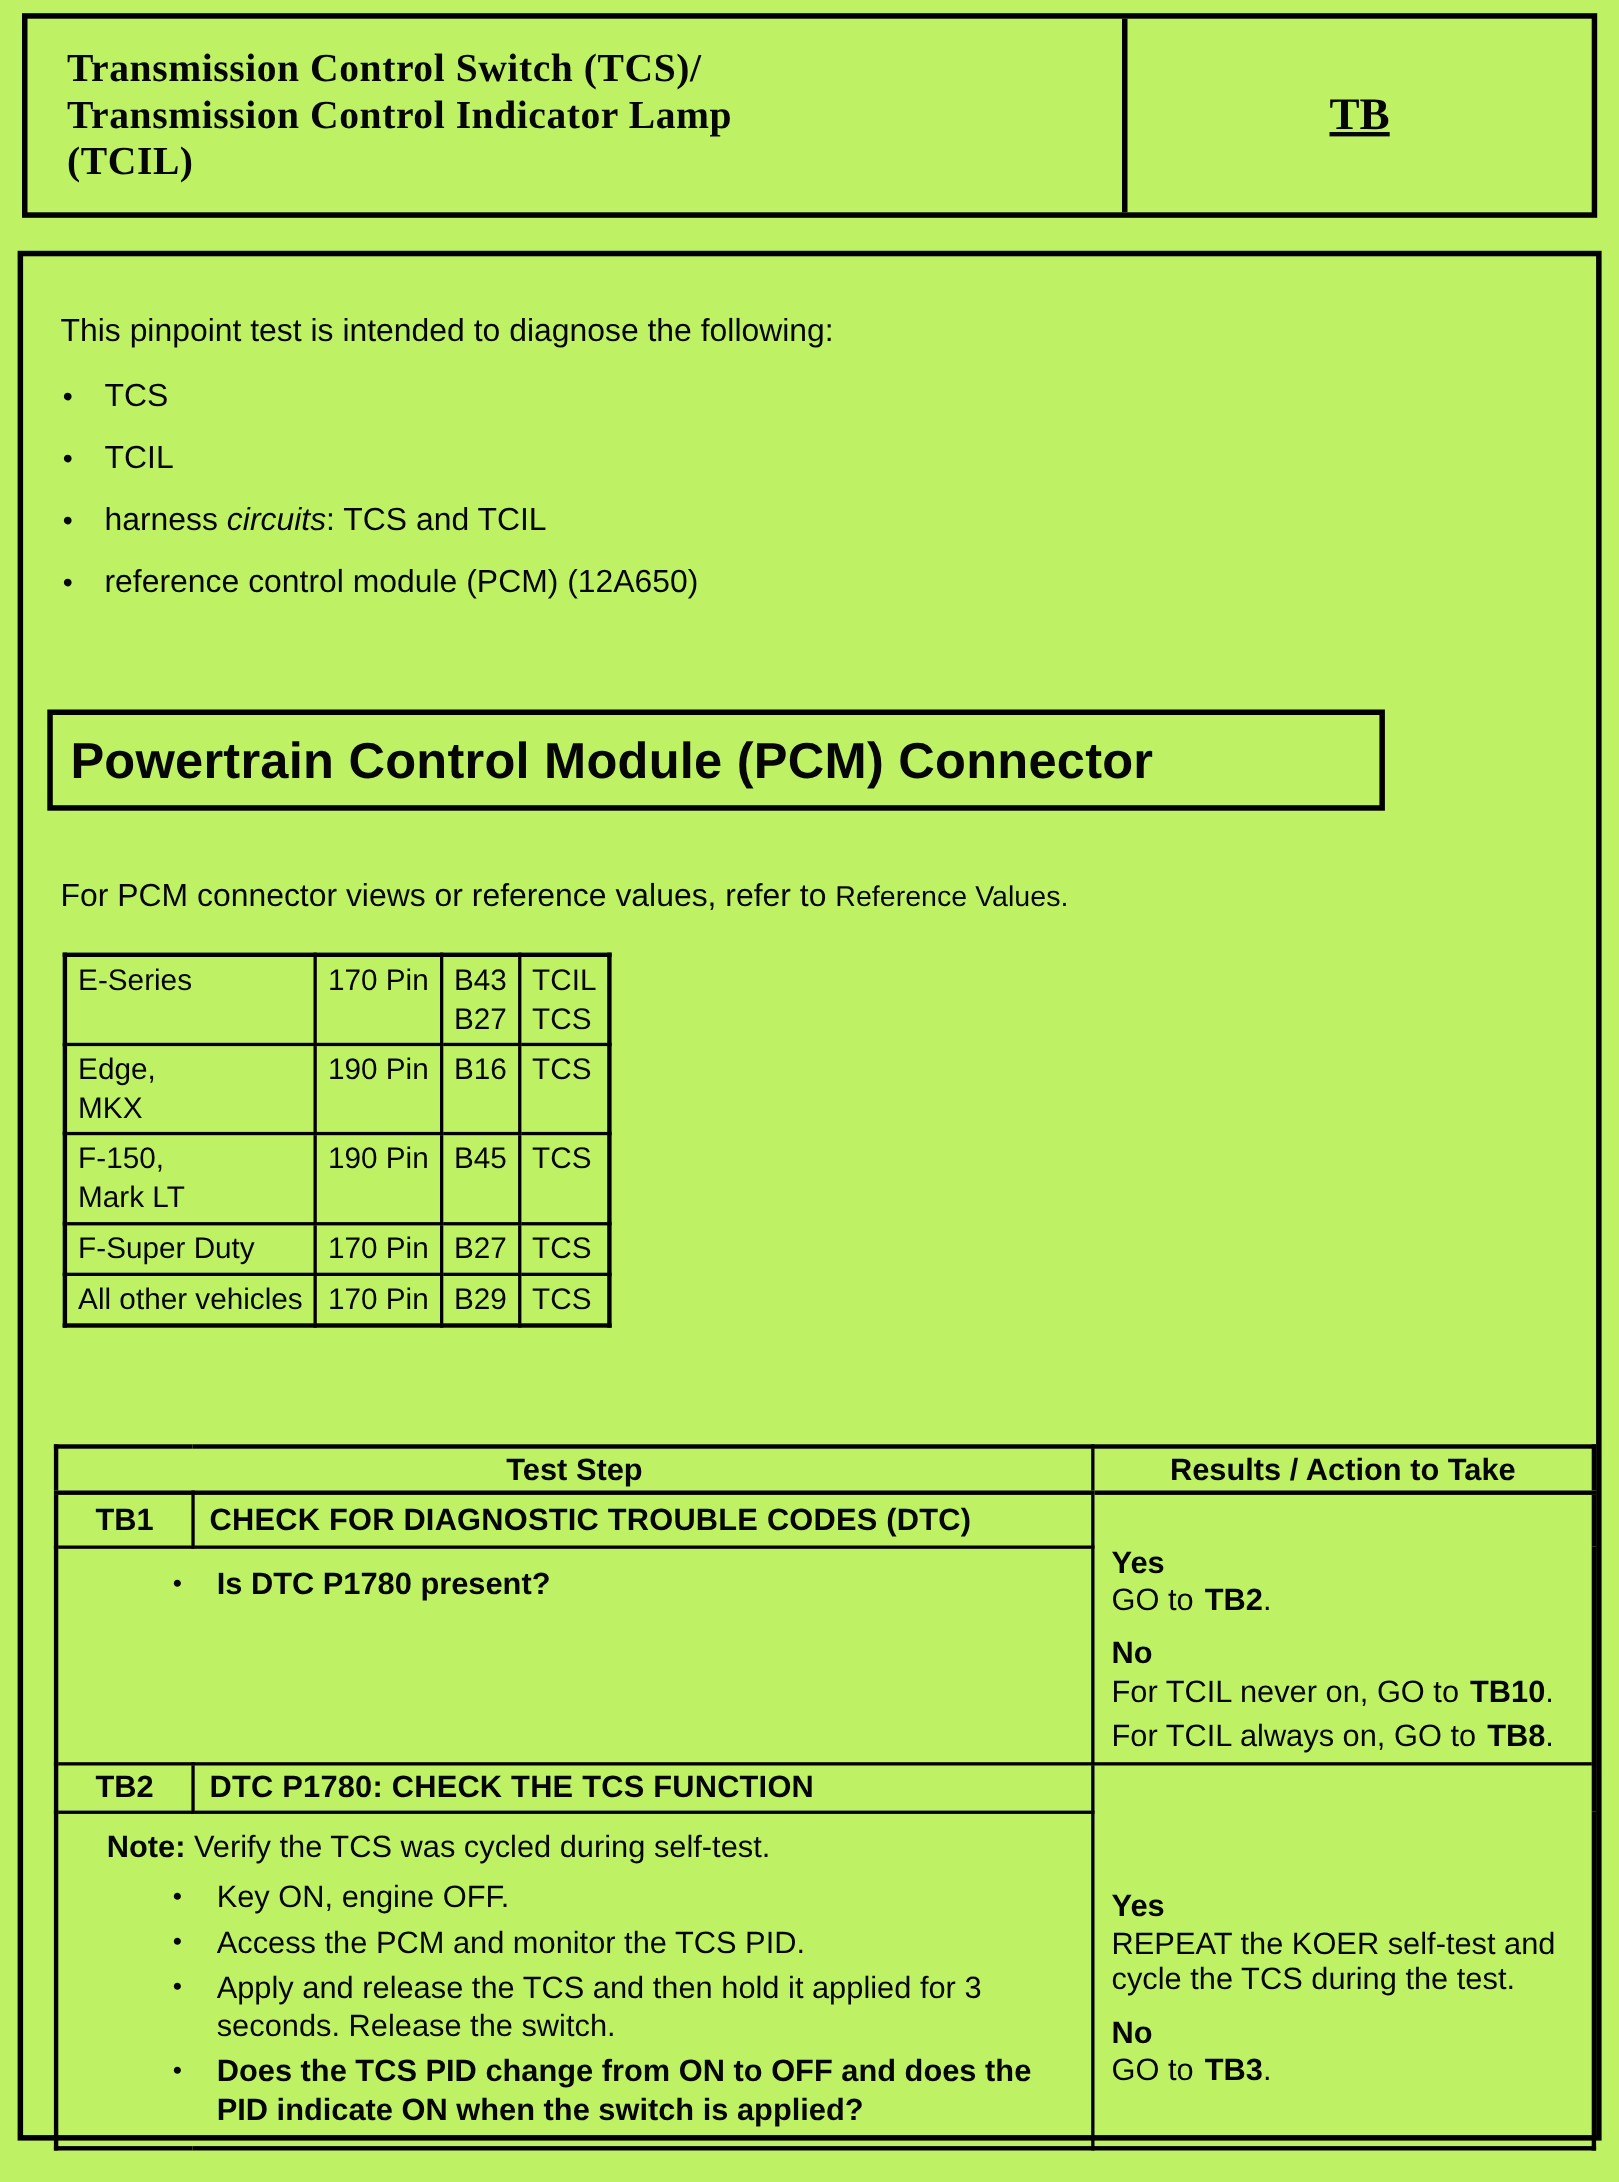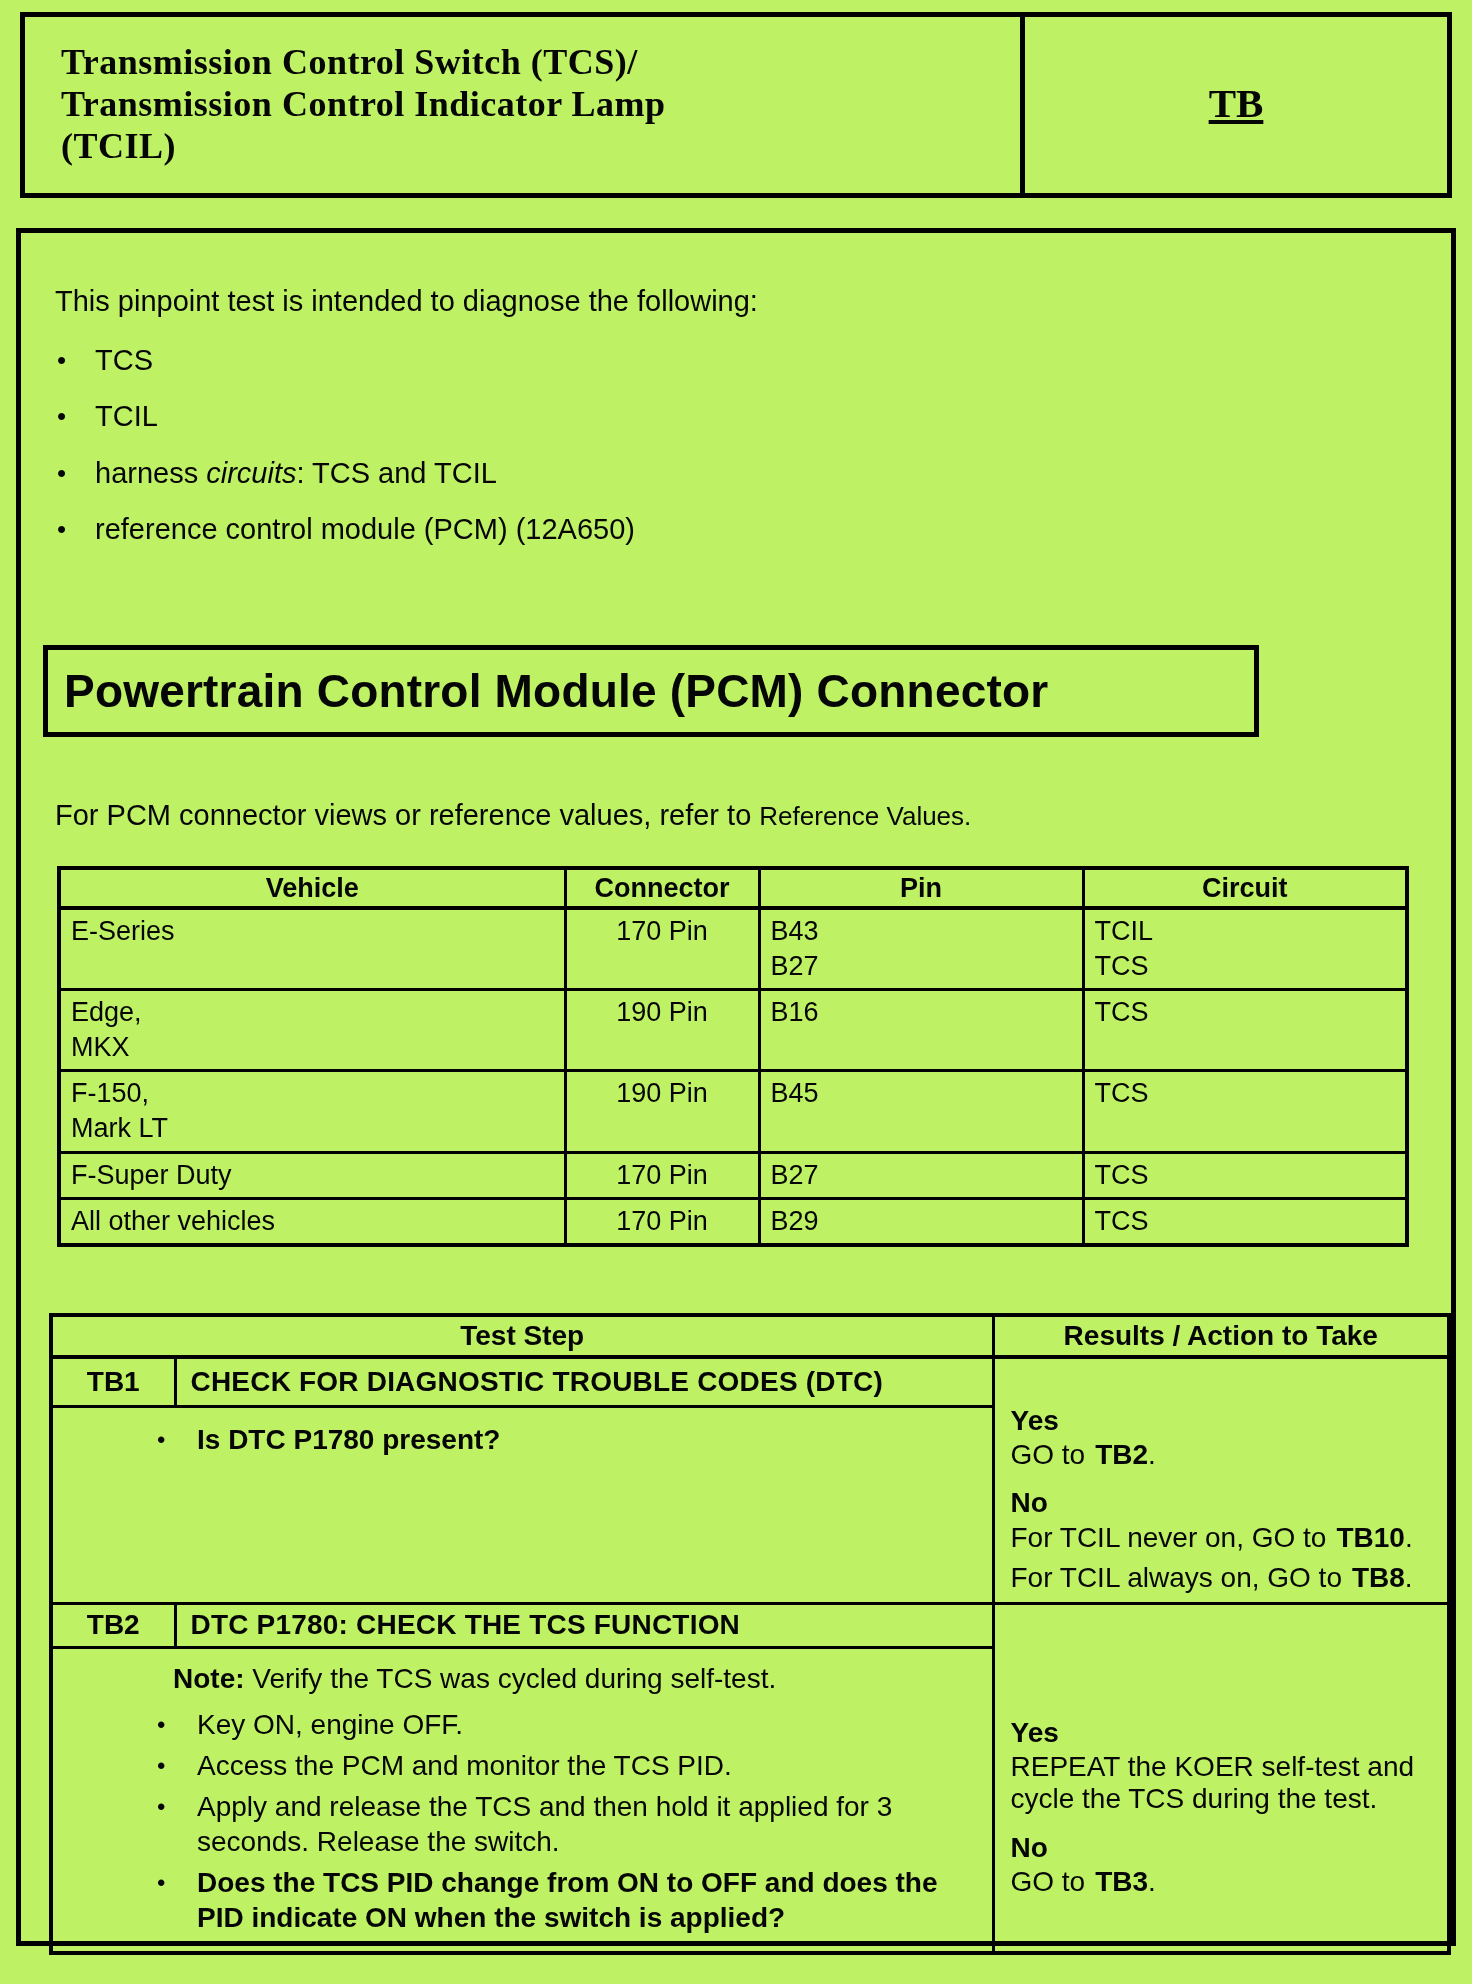--- a/index.html
+++ b/index.html
@@ -104,21 +104,21 @@
   .step-id {
     text-align:center; vertical-align:middle;
     font-weight:bold; height:44px;
   }
   .step-title {
     vertical-align:middle; font-weight:bold; padding-left:14px; letter-spacing:.2px;
   }
   .step-body { vertical-align:top; padding:14px 12px 10px 0; }
   .tb1-body { height:176px; }
   .tb2-body { height:242px; }
-  .step-note { padding-left:120px; font-size:28px; margin-bottom:12px; }
+  .step-note { padding-left:44px; font-size:28px; margin-bottom:12px; }
   .step-note .note-label { font-weight:bold; }
   .step-bullet { display:flex; padding-left:104px; margin-bottom:6px; line-height:1.25; }
   .step-bullet .bmark { width:40px; font-size:24px; padding-top:3px; }
   .step-bullet .btext { flex:1; }
   .bold { font-weight:bold; }
   .results-cell { vertical-align:top; padding:46px 8px 8px 16px; line-height:1.15; }
   .results-cell.low { padding-top:112px; }
   .res-label { font-weight:bold; margin-top:16px; }
   .res-label:first-child { margin-top:0; }
   .res-line { margin-top:2px; }
@@ -163,26 +163,20 @@
     <div class="abs" id="pcm-heading-box">
       <span>Powertrain Control Module (PCM) Connector</span>
     </div>
 
     <div class="abs reference-note">
       <span>For PCM connector views or reference values, refer to </span><span class="ref-link">Reference Values.</span>
     </div>
 
     <table class="abs" id="connector-table">
       <tbody>
-          <tr>
-        <th class="col-vehicle">Vehicle</th>
-        <th class="col-connector">Connector</th>
-        <th class="col-pin">Pin</th>
-        <th class="col-circuit">Circuit</th>
-      </tr>
       <tr style="height:74px;">
         <td class="pre">E-Series</td>
         <td class="c-connector pre">170 Pin</td>
         <td class="pre">B43
 B27</td>
         <td class="pre">TCIL
 TCS</td>
       </tr>
       <tr style="height:62px;">
         <td class="pre">Edge,

